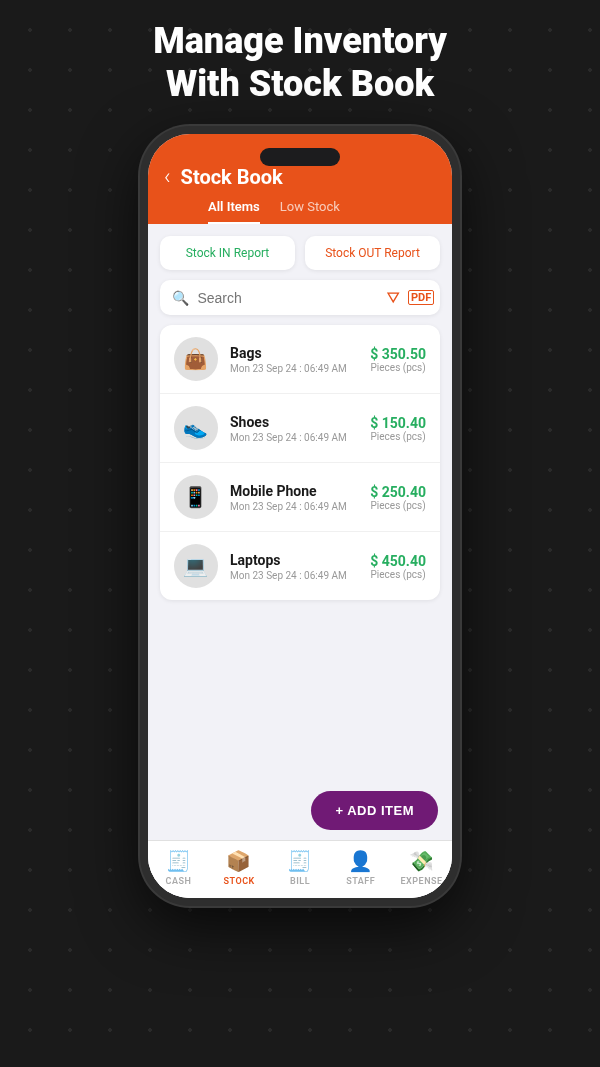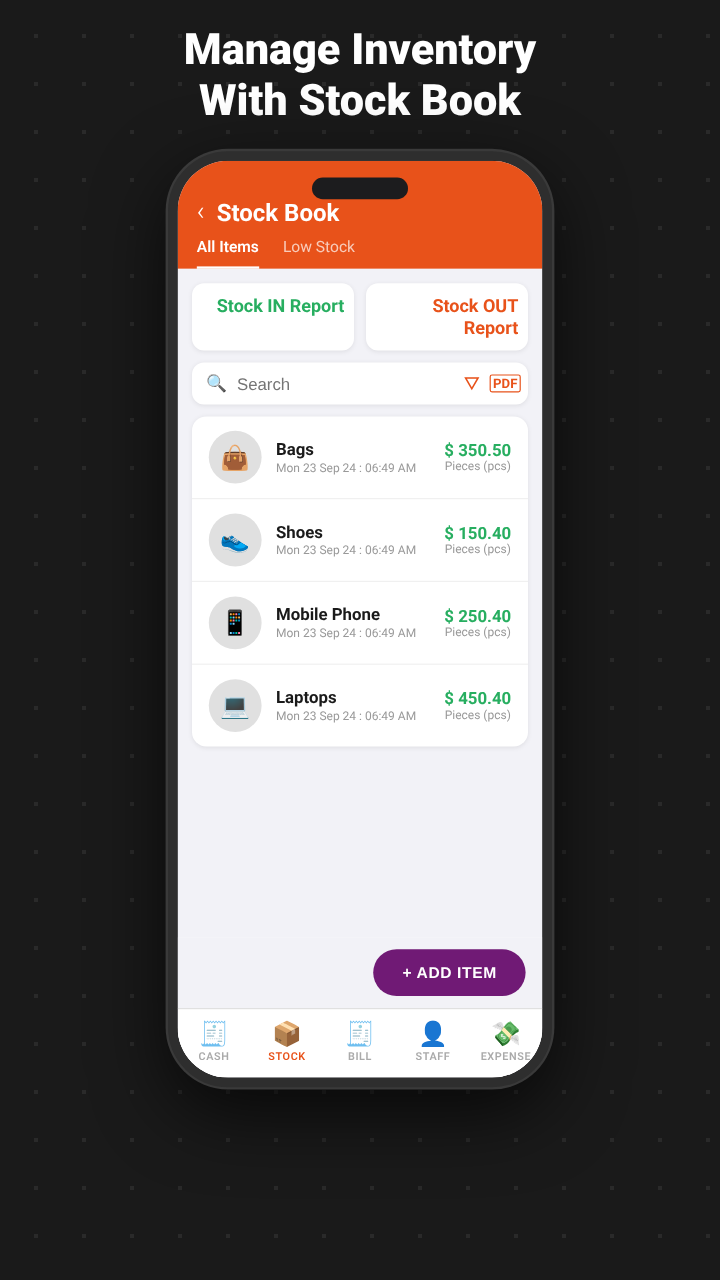--- a/index.html
+++ b/index.html
@@ -109,20 +109,21 @@
       color: rgba(255,255,255,0.7);
       font-size: 13px;
       padding-bottom: 8px;
       cursor: pointer;
     }
 
     .tab.active {
       color: white;
       font-weight: 600;
       border-bottom: 2px solid white;
+      margin-left: 44px;
     }
 
     
     .main-content {
       flex: 1;
       padding: 12px;
       display: flex;
       flex-direction: column;
       gap: 10px;
       overflow: hidden;
@@ -155,23 +156,23 @@
     .report-row {
       display: flex;
       gap: 10px;
     }
 
     .report-btn {
       flex: 1;
       background: white;
       border-radius: 10px;
       padding: 10px 8px;
-      text-align: right;
-      font-size: 15px;
-      font-weight: 700;
+      text-align: center;
+      font-size: 12px;
+      font-weight: 400;
       box-shadow: 0 1px 4px rgba(0,0,0,0.08);
       cursor: pointer;
     }
 
     .report-btn.green { color: #27ae60; }
     .report-btn.red { color: #e8521a; }
 
     
     .search-bar {
       background: white;

